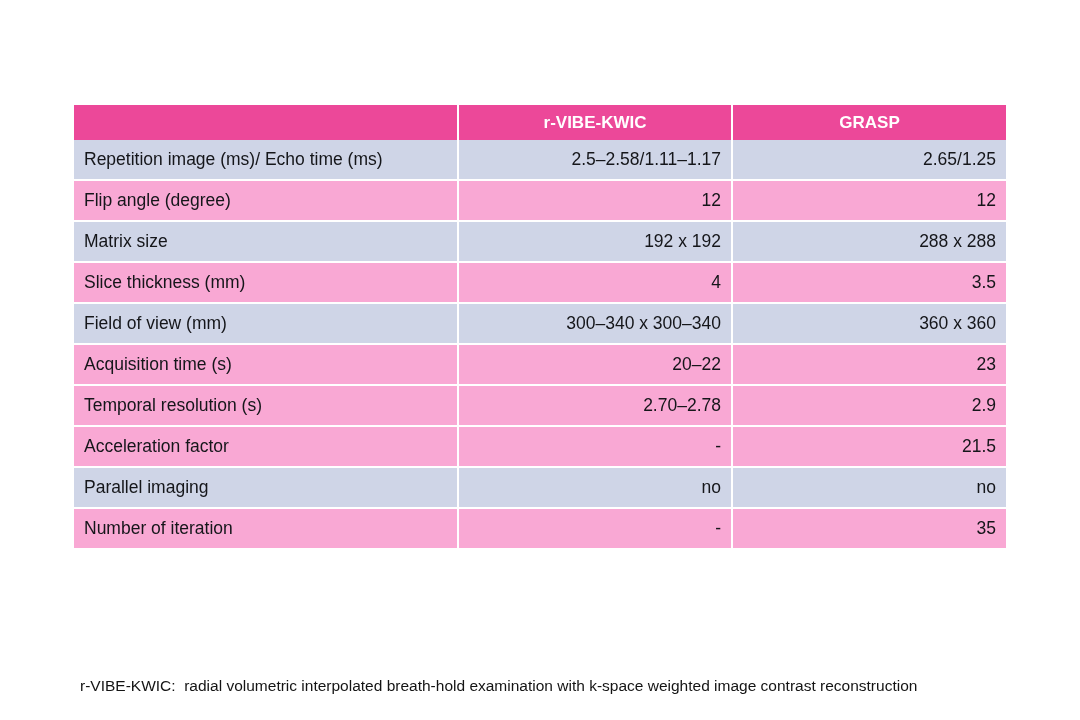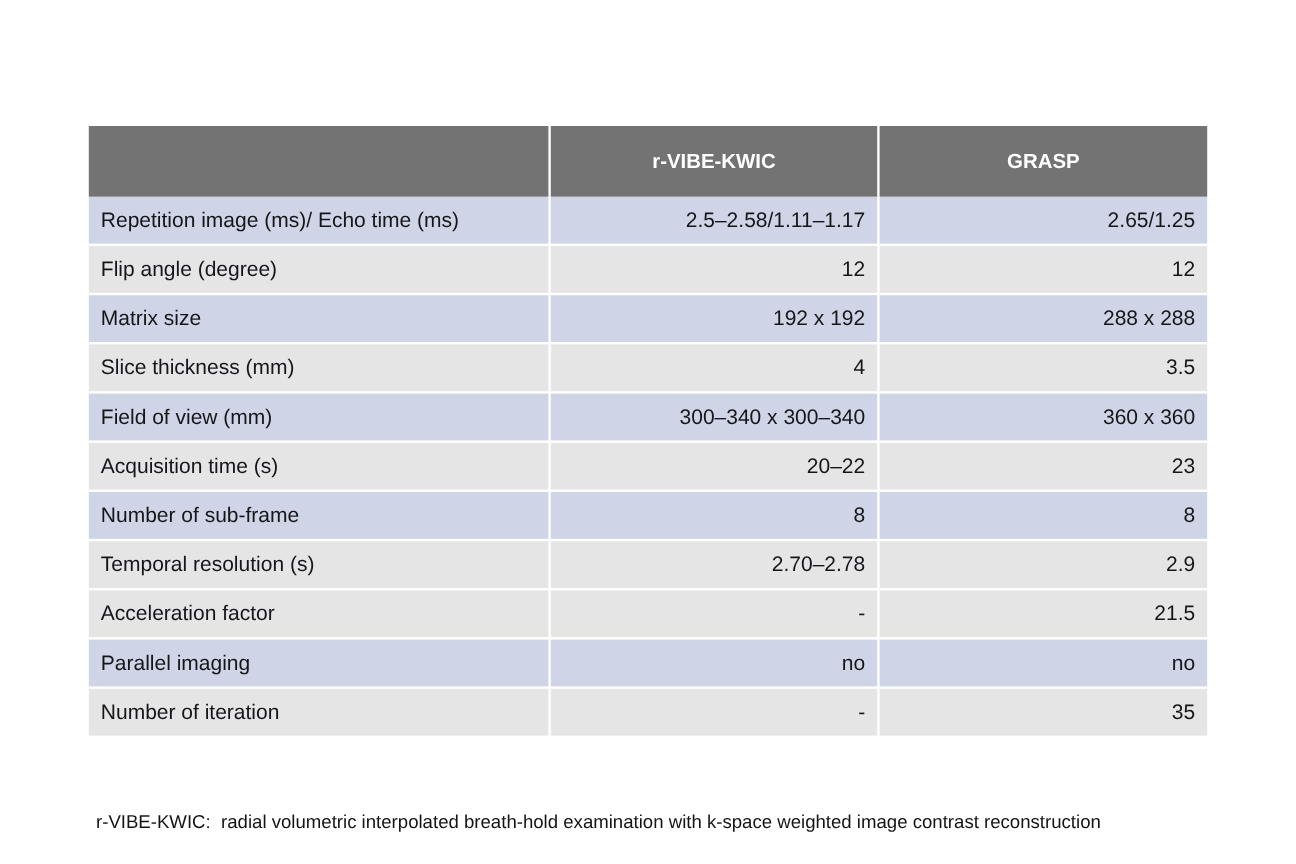--- a/index.html
+++ b/index.html
@@ -49,47 +49,47 @@
     width: 932px;
     table-layout: fixed;
     font-size: 17px;
   }
 
   table.param-table col.c1 { width: 384px; }
   table.param-table col.c2 { width: 274px; }
   table.param-table col.c3 { width: 274px; }
 
   table.param-table thead th {
-    background: #737373;
+    background: #ec4899;
     color: #ffffff;
     font-weight: bold;
     font-size: 17px;
     height: 35px;
-    padding: 12px 10px;
+    padding: 0 10px;
     text-align: center;
     border-right: 2px solid #ffffff;
     vertical-align: middle;
   }
   table.param-table thead th:last-child { border-right: none; }
   table.param-table thead th.head-blank { text-align: left; }
 
   table.param-table tbody td {
     height: 39px;
     padding: 0 10px;
     vertical-align: middle;
     border-right: 2px solid #ffffff;
     border-bottom: 2px solid #ffffff;
     font-size: 17.5px;
     color: #15161a;
   }
   table.param-table tbody td:last-child { border-right: none; }
   table.param-table tbody tr:last-child td { border-bottom: none; }
 
   table.param-table tbody tr.band-dark td { background: #CFD5E7; }
-  table.param-table tbody tr.band-light td { background: #e5e5e5; }
+  table.param-table tbody tr.band-light td { background: #f9a8d4; }
 
   td.label-cell { text-align: left; }
   td.value-cell { text-align: right; }
 
   
   .footnotes {
     position: absolute;
     left: 80px;
     top: 630px;
     width: 960px;
@@ -144,25 +144,20 @@
         <tr class="band-dark">
           <td class="label-cell">Field of view (mm)</td>
           <td class="value-cell">300–340 x 300–340</td>
           <td class="value-cell">360 x 360</td>
         </tr>
         <tr class="band-light">
           <td class="label-cell">Acquisition time (s)</td>
           <td class="value-cell">20–22</td>
           <td class="value-cell">23</td>
         </tr>
-        <tr class="band-dark">
-          <td class="label-cell">Number of sub-frame</td>
-          <td class="value-cell">8</td>
-          <td class="value-cell">8</td>
-        </tr>
         <tr class="band-light">
           <td class="label-cell">Temporal resolution (s)</td>
           <td class="value-cell">2.70–2.78</td>
           <td class="value-cell">2.9</td>
         </tr>
         <tr class="band-light">
           <td class="label-cell">Acceleration factor</td>
           <td class="value-cell">-</td>
           <td class="value-cell">21.5</td>
         </tr>

